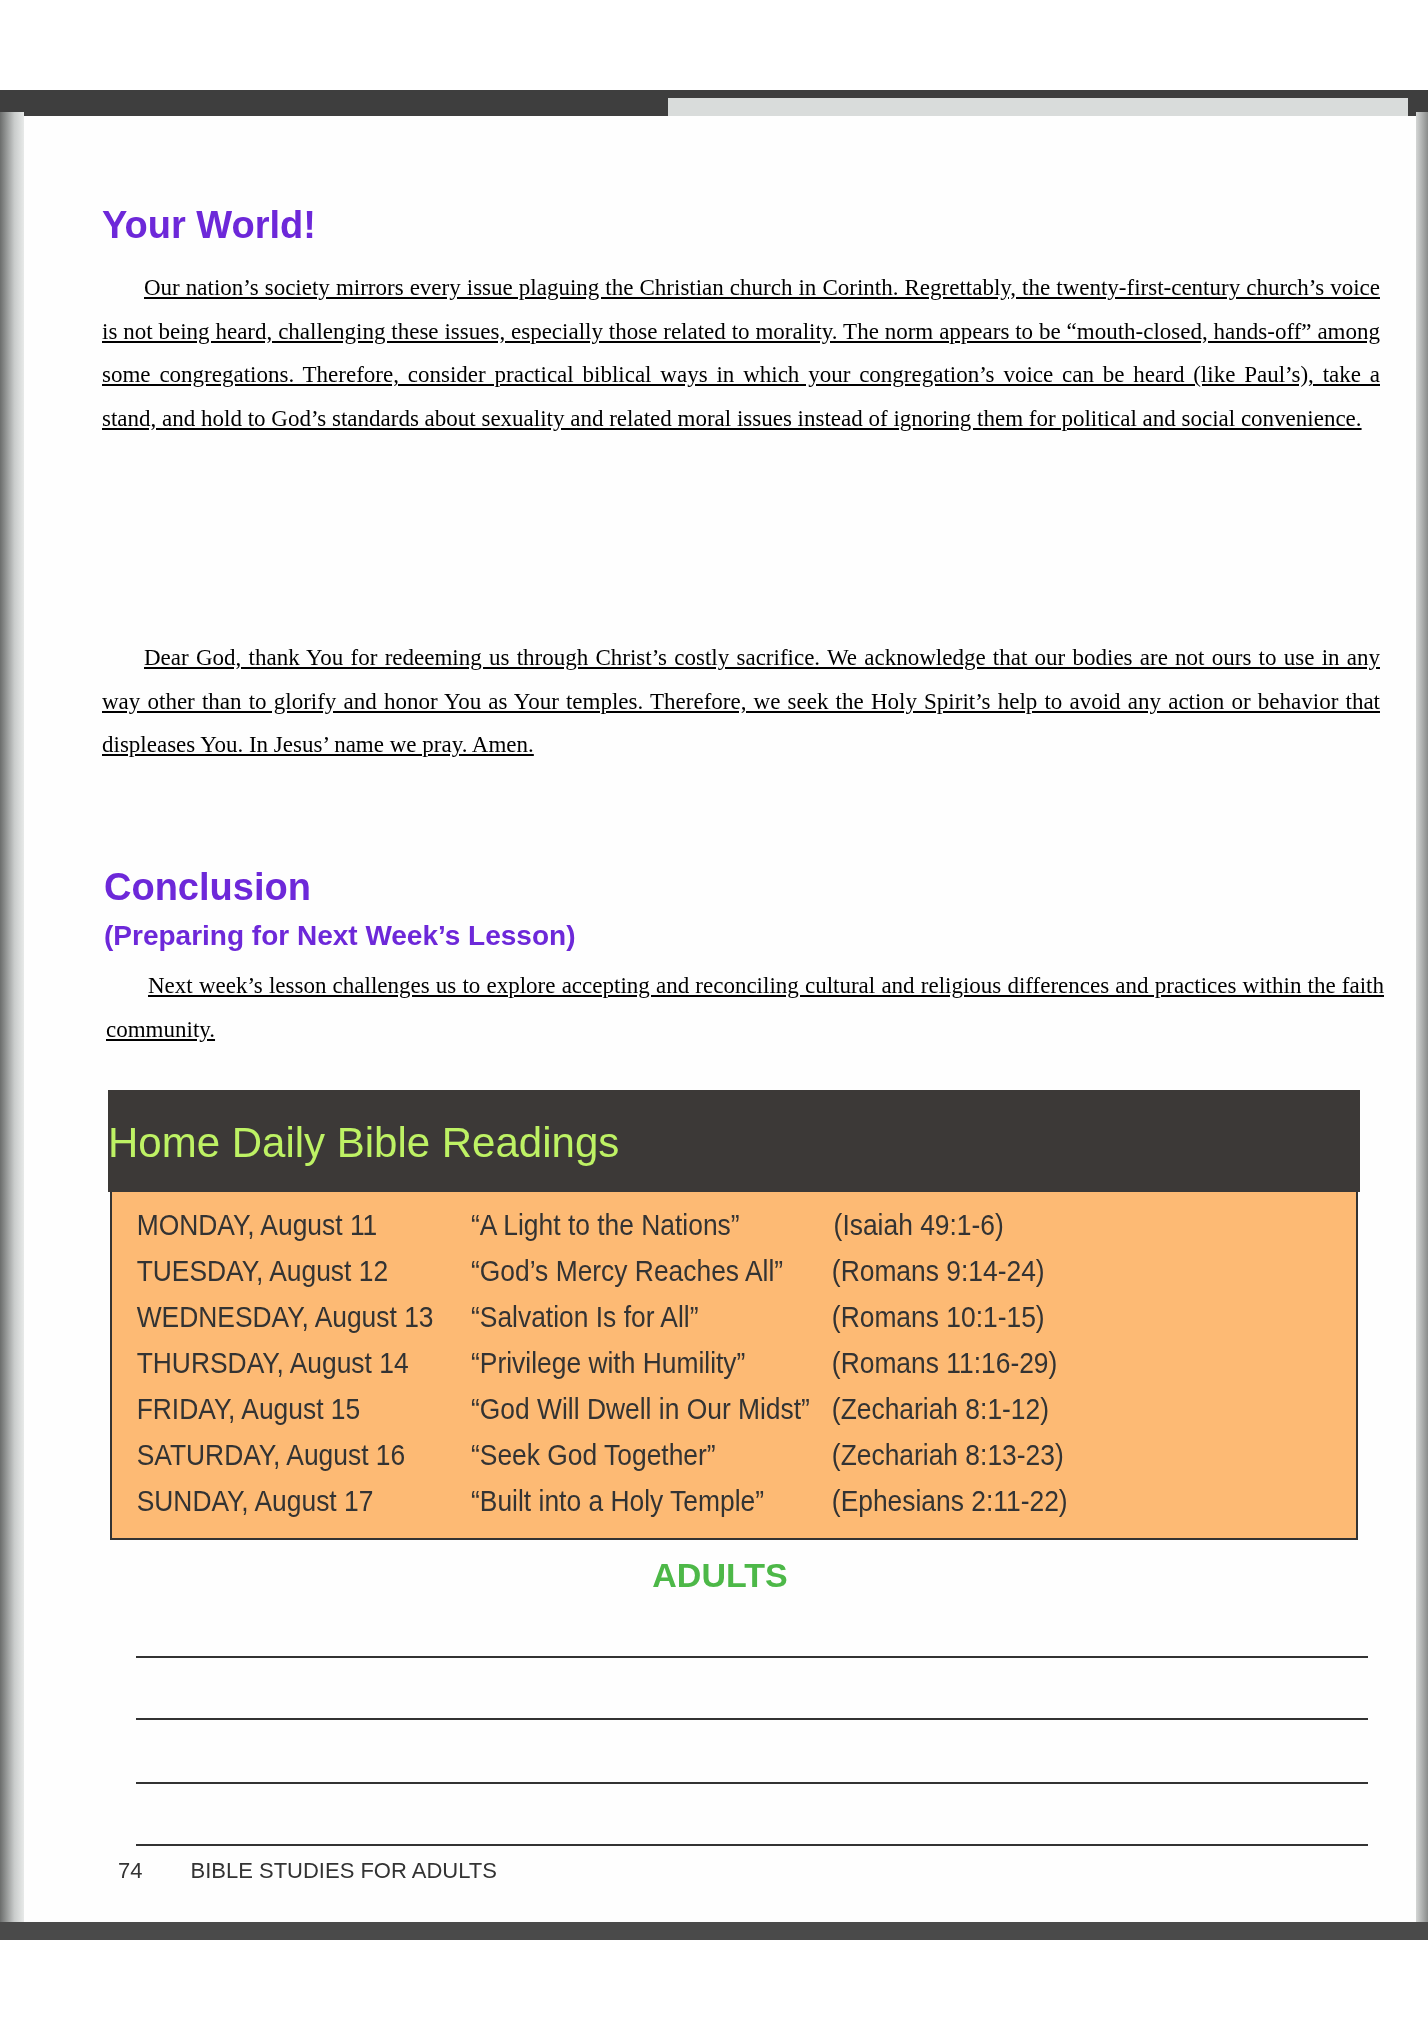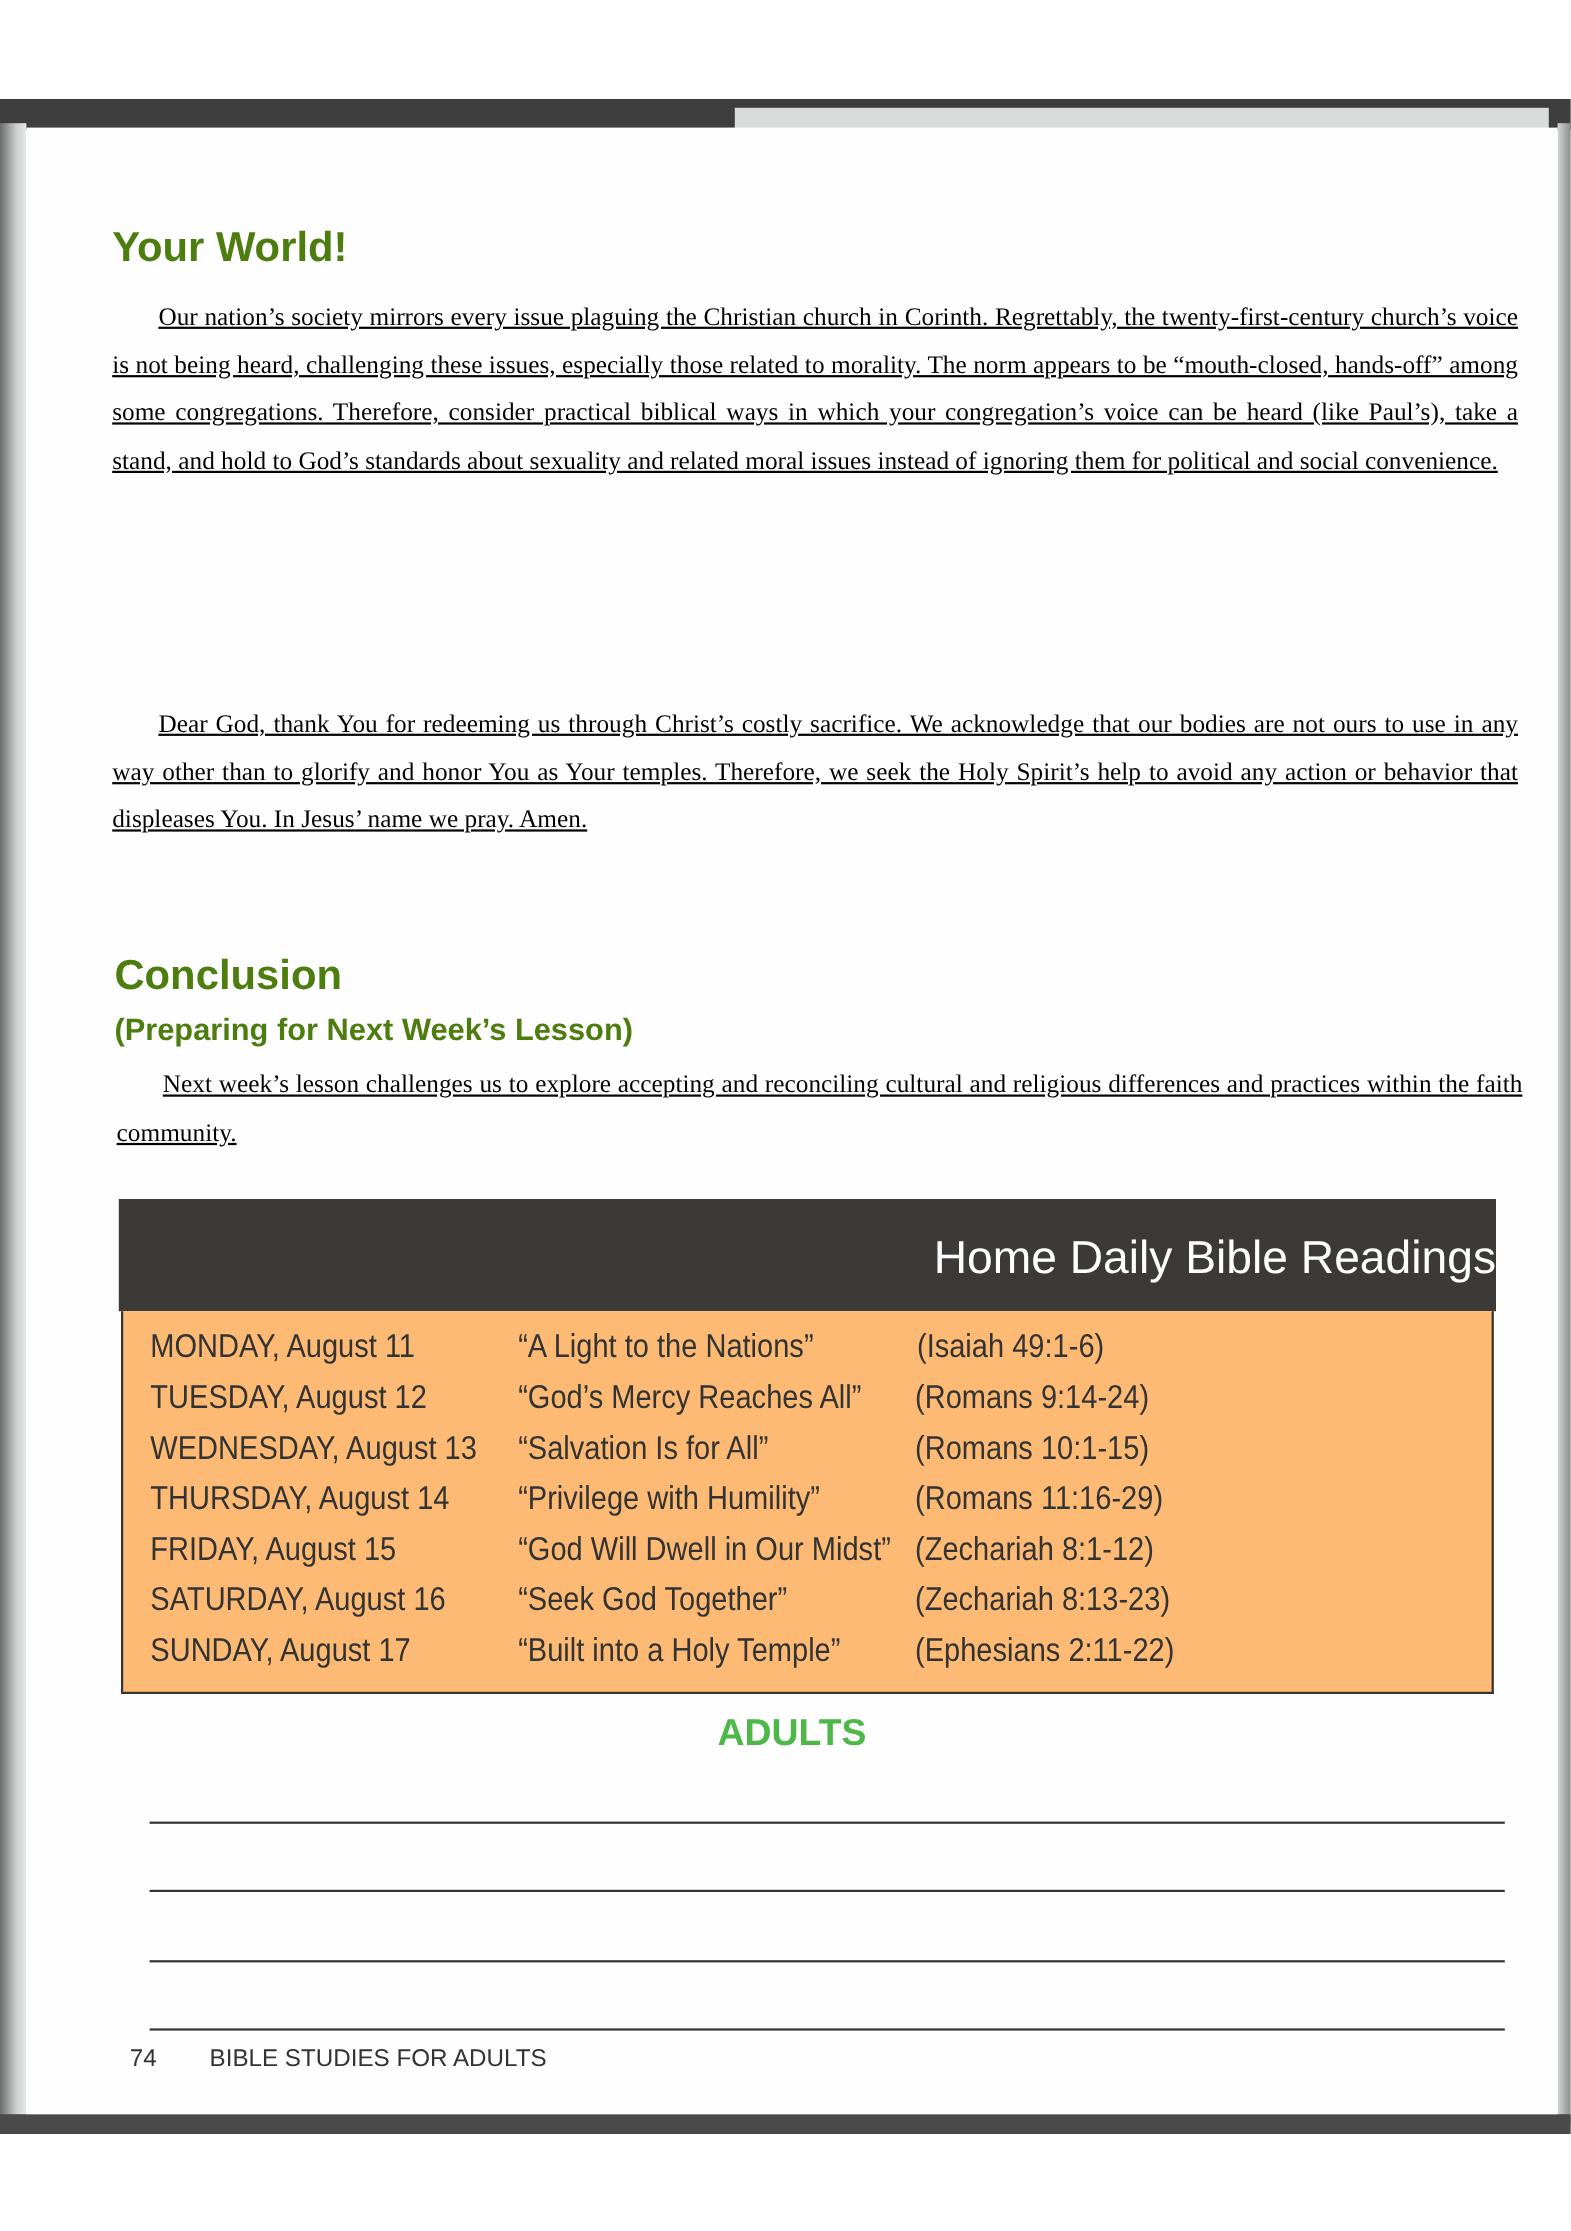--- a/index.html
+++ b/index.html
@@ -3,24 +3,24 @@
   <meta charset="utf-8">
   <style>
     html, body { margin:0; padding:0; }
     body { width:1428px; height:2028px; background:#ffffff; position:relative; overflow:hidden; font-family:"Liberation Serif", serif; }
     .topband { position:absolute; left:0; top:90px; width:1428px; height:28px; background:#3e3e3e; }
     .topband .lightstrip { position:absolute; left:668px; top:8px; width:740px; height:20px; background:#d9dcdb; }
     .leftstrip { position:absolute; left:0; top:112px; width:24px; height:1820px; background:linear-gradient(90deg,#6b6d6c,#c9cccb 60%,#e8eae9); }
     .rightstrip { position:absolute; left:1416px; top:112px; width:12px; height:1820px; background:linear-gradient(90deg,#d4d6d5,#8a8c8b); }
     .bottomband { position:absolute; left:0; top:1922px; width:1428px; height:18px; background:#4a4a4a; }
     .page { position:absolute; left:24px; top:116px; width:1392px; height:1806px; background:#fefefe; }
-    .h2 { position:absolute; color:#4d7c0f; font-family:"Liberation Sans", sans-serif; font-weight:bold; margin:0; }
+    .h2 { position:absolute; color:#6d28d9; font-family:"Liberation Sans", sans-serif; font-weight:bold; margin:0; }
     .para { position:absolute; left:78px; width:1278px; font-size:23px; line-height:43.5px; color:#000000; text-align:justify; margin:0; text-indent:42px;text-decoration:underline; }
     .prayer-icon { display:inline-block; width:34px; height:36px; vertical-align:-4px; margin-right:6px; }
-    .table-head { position:absolute; left:84px; top:974px; width:1252px; height:102px; background:#3c3937; color:#ffffff; font-family:"Liberation Sans", sans-serif; font-size:42px; text-align:right; line-height:106px; }
+    .table-head { position:absolute; left:84px; top:974px; width:1252px; height:102px; background:#3c3937; color:#bef264; font-family:"Liberation Sans", sans-serif; font-size:42px; text-align:left; line-height:106px; }
     .table-body { position:absolute; left:86px; top:1076px; width:1248px; height:348px; border:2px solid #333; border-top:none; background:#fdba74; box-sizing:border-box; }
     .row { position:absolute; left:0; width:100%; height:46px; font-family:"Liberation Sans", sans-serif; font-size:30px; color:#333; transform:scaleX(0.88); transform-origin:left center; }
     .row span { position:absolute; top:0; white-space:nowrap; }
     .notes-title { position:absolute; left:0; width:1392px; top:1440px; text-align:center; color:#4db848; font-family:"Liberation Sans", sans-serif; font-weight:bold; font-size:34px; }
     .note-line { position:absolute; left:112px; width:1232px; height:2px; background:#333; }
     .footer { position:absolute; left:94px; top:1742px; font-family:"Liberation Sans", sans-serif; font-size:22px; color:#333; }
     .footer .pg { margin-right:48px; }
   </style>
 </head>
 <body>

